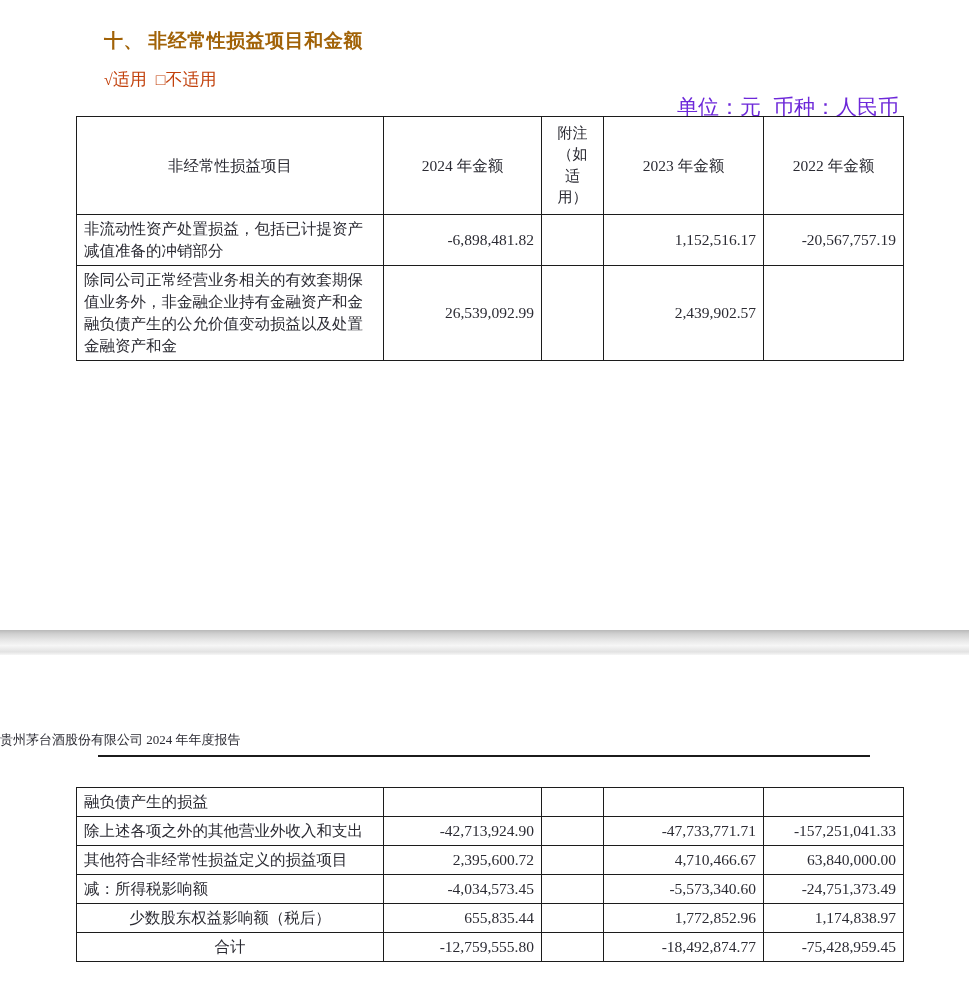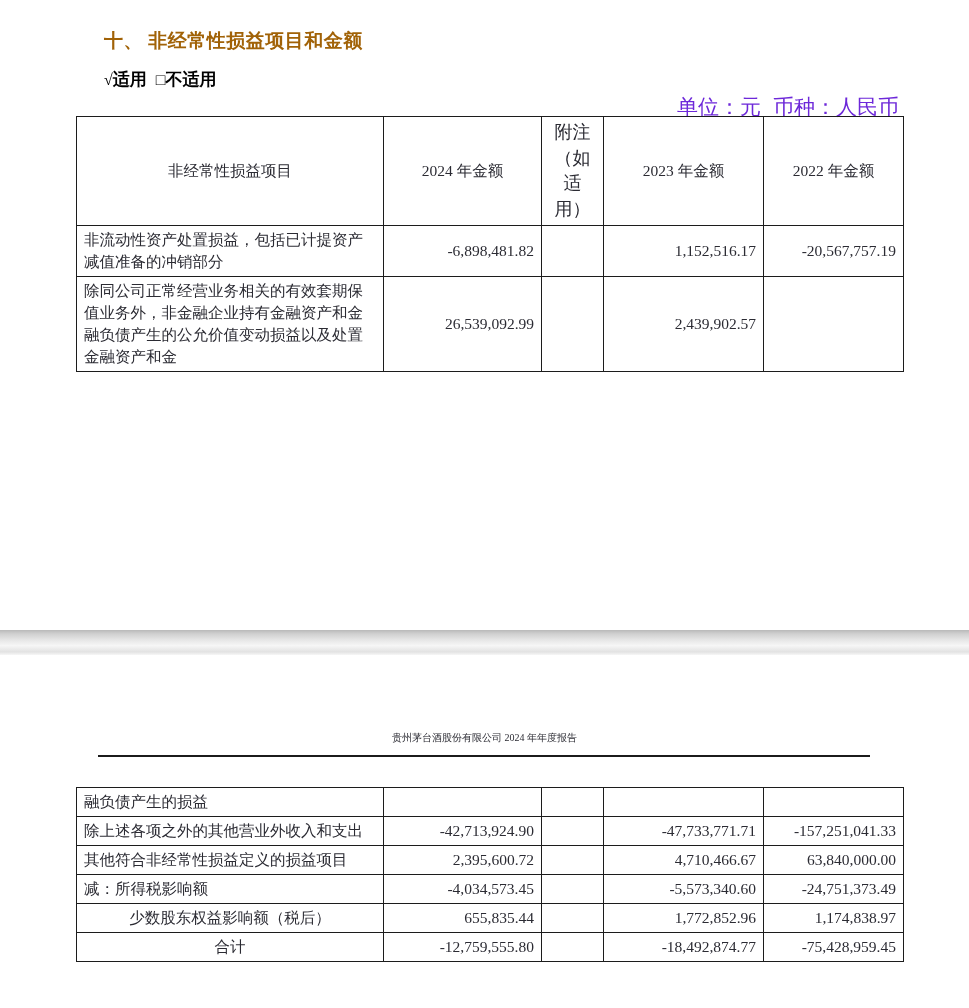--- a/index.html
+++ b/index.html
@@ -26,23 +26,22 @@
     font-size: 19px;
     font-weight: bold;
     color: #a16207;
     letter-spacing: .5px;
     white-space: nowrap;
   }
   .applicable-line {
     position: absolute;
     left: 104px; top: 68px;
     font-size: 17px;
-    color: #000000;
+    color: #c2410c;
     white-space: nowrap;
-    font-weight: bold;
   }
   .applicable-line .chk { font-size: 16px; }
   .applicable-line .gap { display:inline-block; width: 9px; }
 
   .unit-line {
     position: absolute;
     right: 70px; top: 93px;
     font-size: 21px;
     color: #6d28d9;
     white-space: nowrap;
@@ -73,21 +72,21 @@
   col.c-note  { width: 62px; }
   col.c-2023  { width: 160px; }
   col.c-2022  { width: 140px; }
 
   .th-item  { text-align: center; height: 98px; }
   .th-amt   { text-align: center; }
   .th-note  {
     text-align: center;
     padding: 2px 2px;
     line-height: 1.12;
-    font-size: 18px;
+    font-size: 15px;
   }
   .th-note span { display:block; }
 
   td.item { text-align: left; }
   td.item-center { text-align: center; }
   td.item-right-ind { text-align: center; padding-right: 4px; margin-top: 17px; }
   td.num  { text-align: right; padding-right: 10px; white-space: nowrap; }
   td.empty { }
 
   
@@ -120,22 +119,22 @@
     background: linear-gradient(to bottom,
       #b9b9b9 0%, #cfcfcf 14%, #e6e6e6 38%,
       #f6f6f6 60%, #e2e2e2 84%, #fdfdfd 100%);
   }
 
   
   .running-header {
     position:absolute;
     left: 0; top: 731px;
     width: 969px;
-    text-align:center;
-    font-size: 10px;
+    text-align:left;
+    font-size: 13px;
     color: #2b2b33;
   }
   .header-rule {
     position:absolute;
     left: 98px; top: 755px;
     width: 772px; height: 2px;
     background: #1b1b1b;
   }
 </style>
 </head>

